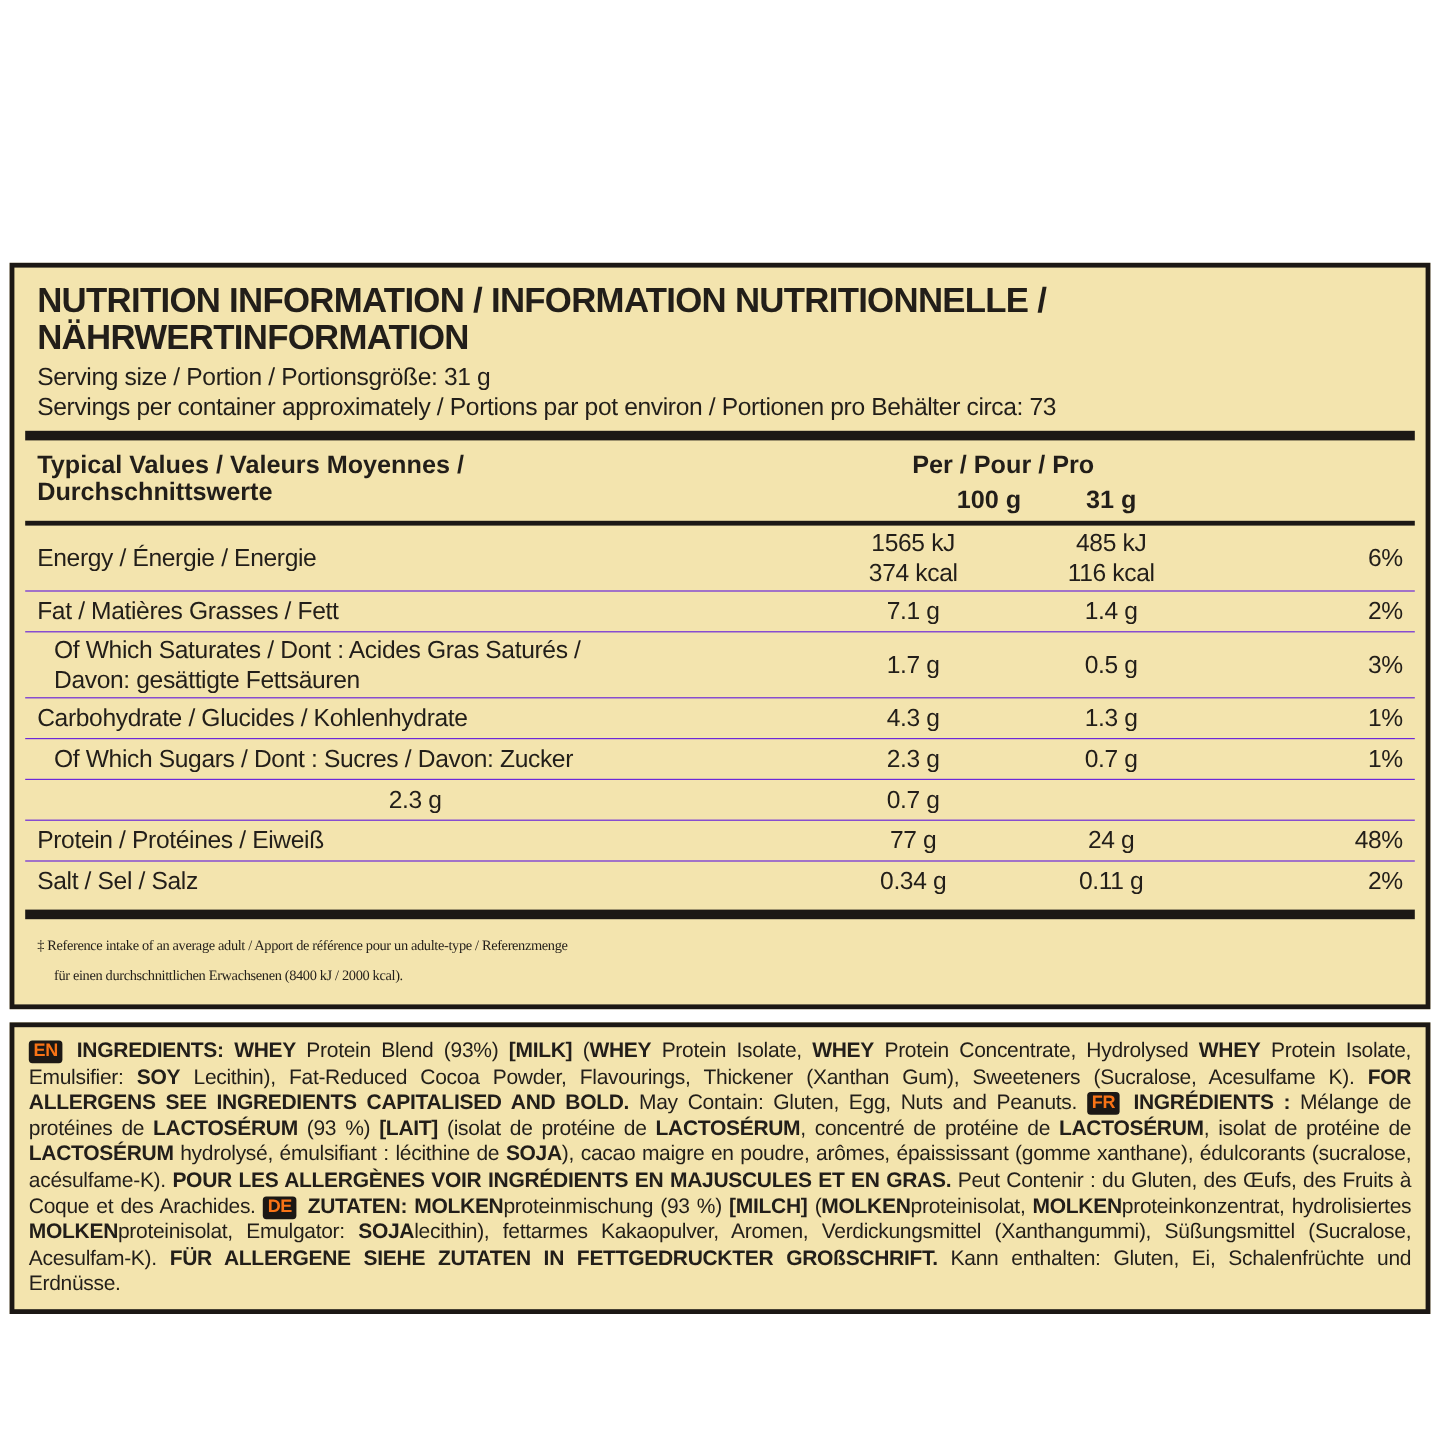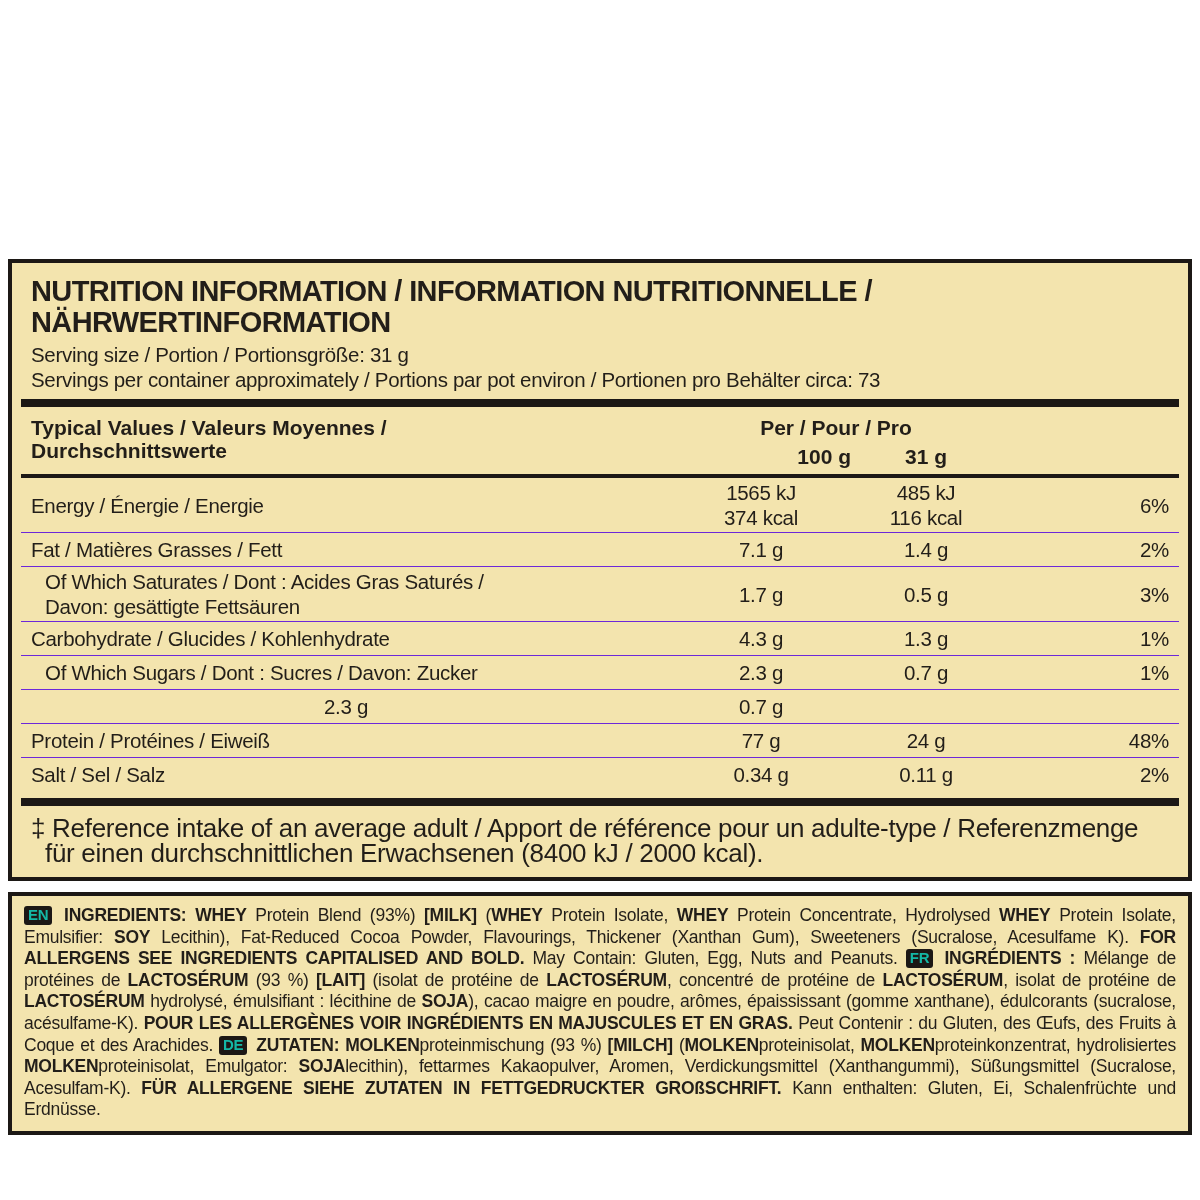--- a/index.html
+++ b/index.html
@@ -1,21 +1,21 @@
 <!DOCTYPE html>
 <html><head>
 <meta charset="utf-8">
 <style>
   html, body { margin:0; padding:0; }
   body {
     width:1200px; height:1200px; background:#ffffff;
     font-family:"Liberation Sans", sans-serif; color:#221e19;
     -webkit-font-smoothing:antialiased;
   }
-  .page { box-sizing:border-box; width:1200px; padding:219px 8px 0; display:flex; flex-direction:column; gap:11px;margin-top:40px; }
+  .page { box-sizing:border-box; width:1200px; padding:219px 8px 0; display:flex; flex-direction:column; gap:11px; }
   .box { background:#f3e4ae; border:4px solid #1c1815; box-sizing:border-box; }
   .panel-main { padding:4px 9px 10px; }
 
   .title {
     font-size:29px; font-weight:700; line-height:31px; letter-spacing:-0.6px;
     white-space:pre-line; margin:9px 10px 5px;
   }
   .serv { font-size:20.5px; line-height:24px; letter-spacing:-0.3px; margin:1px 10px; }
 
   .bar   { height:8px; background:#1c1815; margin-top:7px; }
@@ -35,30 +35,30 @@
     align-items:center; border-bottom:1px solid #6d28d9;
     min-height:29px; padding:2px 0; font-size:20.5px; line-height:25px; letter-spacing:-0.3px;
   }
   .row:last-of-type { border-bottom:none; }
   .row .lab { padding-left:10px; white-space:pre-line; }
   .row.indent .lab { padding-left:24px; }
   .row .c100, .row .c31 { text-align:center; white-space:pre-line; }
   .row .ri { text-align:right; padding-right:10px; }
 
   .footnote {
-    font-size:26px; line-height:24.5px; letter-spacing:-0.3px;
+    font-size:12px; line-height:24.5px; letter-spacing:-0.3px;
     margin:10px 10px 2px; white-space:pre-line;
-    padding-left:14px; text-indent:-14px;
+    padding-left:14px; text-indent:-14px;font-family:Liberation Serif, serif;
   }
 
   .panel-ingredients { padding:9px 12px 10px; }
   .ingredients { margin:0; font-size:17.5px; line-height:21.6px; letter-spacing:-0.25px; text-align:justify; }
   .ingredients .b { font-weight:700; }
   .lang-tag {
-    display:inline-block; background:#1c1815; color:#14b8a6; font-weight:700;
+    display:inline-block; background:#1c1815; color:#f97316; font-weight:700;
     padding:0 4px 1px; border-radius:3px; font-size:15px; line-height:18px;
     margin-right:3px; vertical-align:1px;
   }
 </style>
 </head>
 <body>
 
 <div class="page">
 
   <section class="box panel-main">

